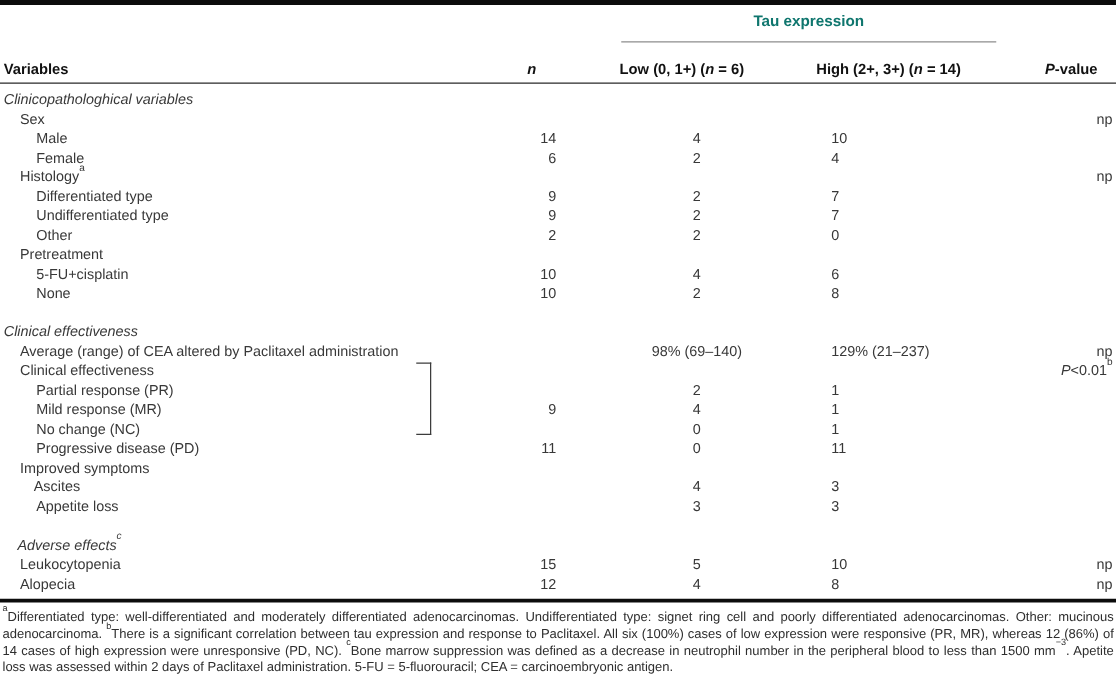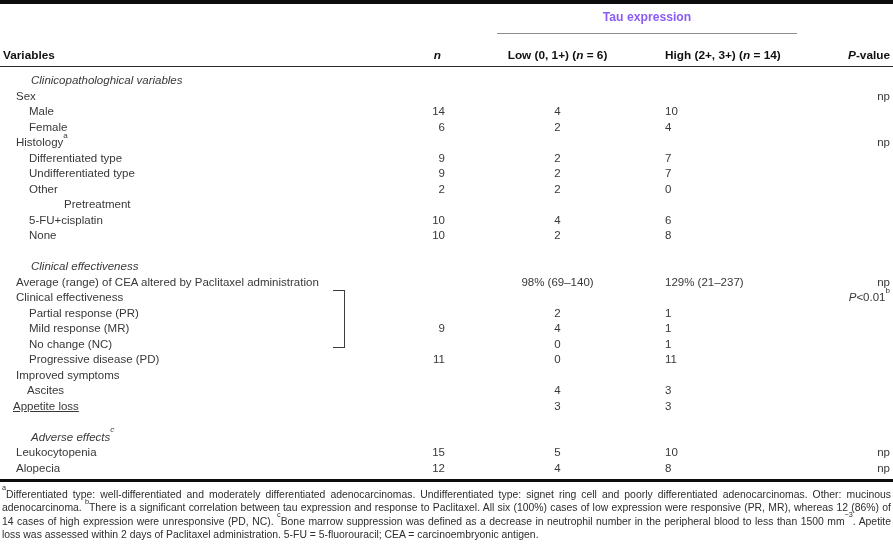--- a/index.html
+++ b/index.html
@@ -10,39 +10,39 @@
     font-family:"Liberation Sans",sans-serif;
     color:#383838;
     overflow:hidden;
     box-sizing:border-box;
   }
   .rule-top{height:4px;background:#0c0c0c;}
   
   .thead{position:relative;height:62px;border-bottom:1px solid #2a2a2a;}
   .span-head{
     position:absolute;left:497px;top:6px;width:300px;
-    text-align:center;font-weight:bold;font-size:12.2px;color:#8b5cf6;
+    text-align:center;font-weight:bold;font-size:12.2px;color:#0f766e;
   }
   .span-rule{position:absolute;left:497px;top:29px;width:300px;height:1px;background:#8d8d8d;}
   .col-row{
-    position:absolute;left:0;right:0;bottom:4px;
+    position:absolute;left:0;right:12px;bottom:4px;
     display:flex;align-items:flex-end;
     font-weight:bold;font-size:11.8px;color:#111;
   }
   
   .c-label{flex:1;padding-left:3px;box-sizing:border-box;}
   .c-n{width:60px;text-align:right;padding-right:5px;box-sizing:border-box;}
   .c-low{width:215px;text-align:center;box-sizing:border-box;}
   .c-high{width:150px;text-align:left;box-sizing:border-box;}
   .c-p{width:78px;text-align:right;padding-right:3px;box-sizing:border-box;}
   .col-row .c-n{padding-right:9px;}
   
   .tbody{padding-top:6px;height:412px;box-sizing:border-box;font-size:11.5px;}
   .row{display:flex;height:15.5px;line-height:15.5px;white-space:nowrap;}
-  .it{font-style:italic;margin-left:28px;}
+  .it{font-style:italic;}
   sup{font-size:70%;line-height:0;position:relative;top:-0.45em;}
   
   .bracket{
     position:absolute;left:333px;top:290px;width:12px;height:58px;
     border-top:1.5px solid #3c3c3c;
     border-right:1.5px solid #3c3c3c;
     border-bottom:1.5px solid #3c3c3c;
     box-sizing:border-box;
   }
   
@@ -123,21 +123,21 @@
         <div class="c-p"></div>
       </div>
       <div class="row">
         <div class="c-label" style="padding-left: 29px;">Other</div>
         <div class="c-n">2</div>
         <div class="c-low">2</div>
         <div class="c-high">0</div>
         <div class="c-p"></div>
       </div>
       <div class="row">
-        <div class="c-label" style="padding-left: 16px; margin-left: 48px;">Pretreatment</div>
+        <div class="c-label" style="padding-left: 16px;">Pretreatment</div>
         <div class="c-n"></div>
         <div class="c-low"></div>
         <div class="c-high"></div>
         <div class="c-p"></div>
       </div>
       <div class="row">
         <div class="c-label" style="padding-left: 29px;">5-FU+cisplatin</div>
         <div class="c-n">10</div>
         <div class="c-low">4</div>
         <div class="c-high">6</div>
@@ -214,35 +214,35 @@
         <div class="c-p"></div>
       </div>
       <div class="row">
         <div class="c-label" style="padding-left: 27px;">Ascites</div>
         <div class="c-n"></div>
         <div class="c-low">4</div>
         <div class="c-high">3</div>
         <div class="c-p"></div>
       </div>
       <div class="row">
-        <div class="c-label" style="padding-left: 13px; text-decoration: underline;">Appetite loss</div>
+        <div class="c-label" style="padding-left: 29px;">Appetite loss</div>
         <div class="c-n"></div>
         <div class="c-low">3</div>
         <div class="c-high">3</div>
         <div class="c-p"></div>
       </div>
       <div class="row">
         <div class="c-label"></div>
         <div class="c-n"></div>
         <div class="c-low"></div>
         <div class="c-high"></div>
         <div class="c-p"></div>
       </div>
       <div class="row">
-        <div class="c-label it" style="padding-left: 3px;">Adverse effects<sup>c</sup></div>
+        <div class="c-label it" style="padding-left: 14px;">Adverse effects<sup>c</sup></div>
         <div class="c-n"></div>
         <div class="c-low"></div>
         <div class="c-high"></div>
         <div class="c-p"></div>
       </div>
       <div class="row">
         <div class="c-label" style="padding-left: 16px;">Leukocytopenia</div>
         <div class="c-n">15</div>
         <div class="c-low">5</div>
         <div class="c-high">10</div>

